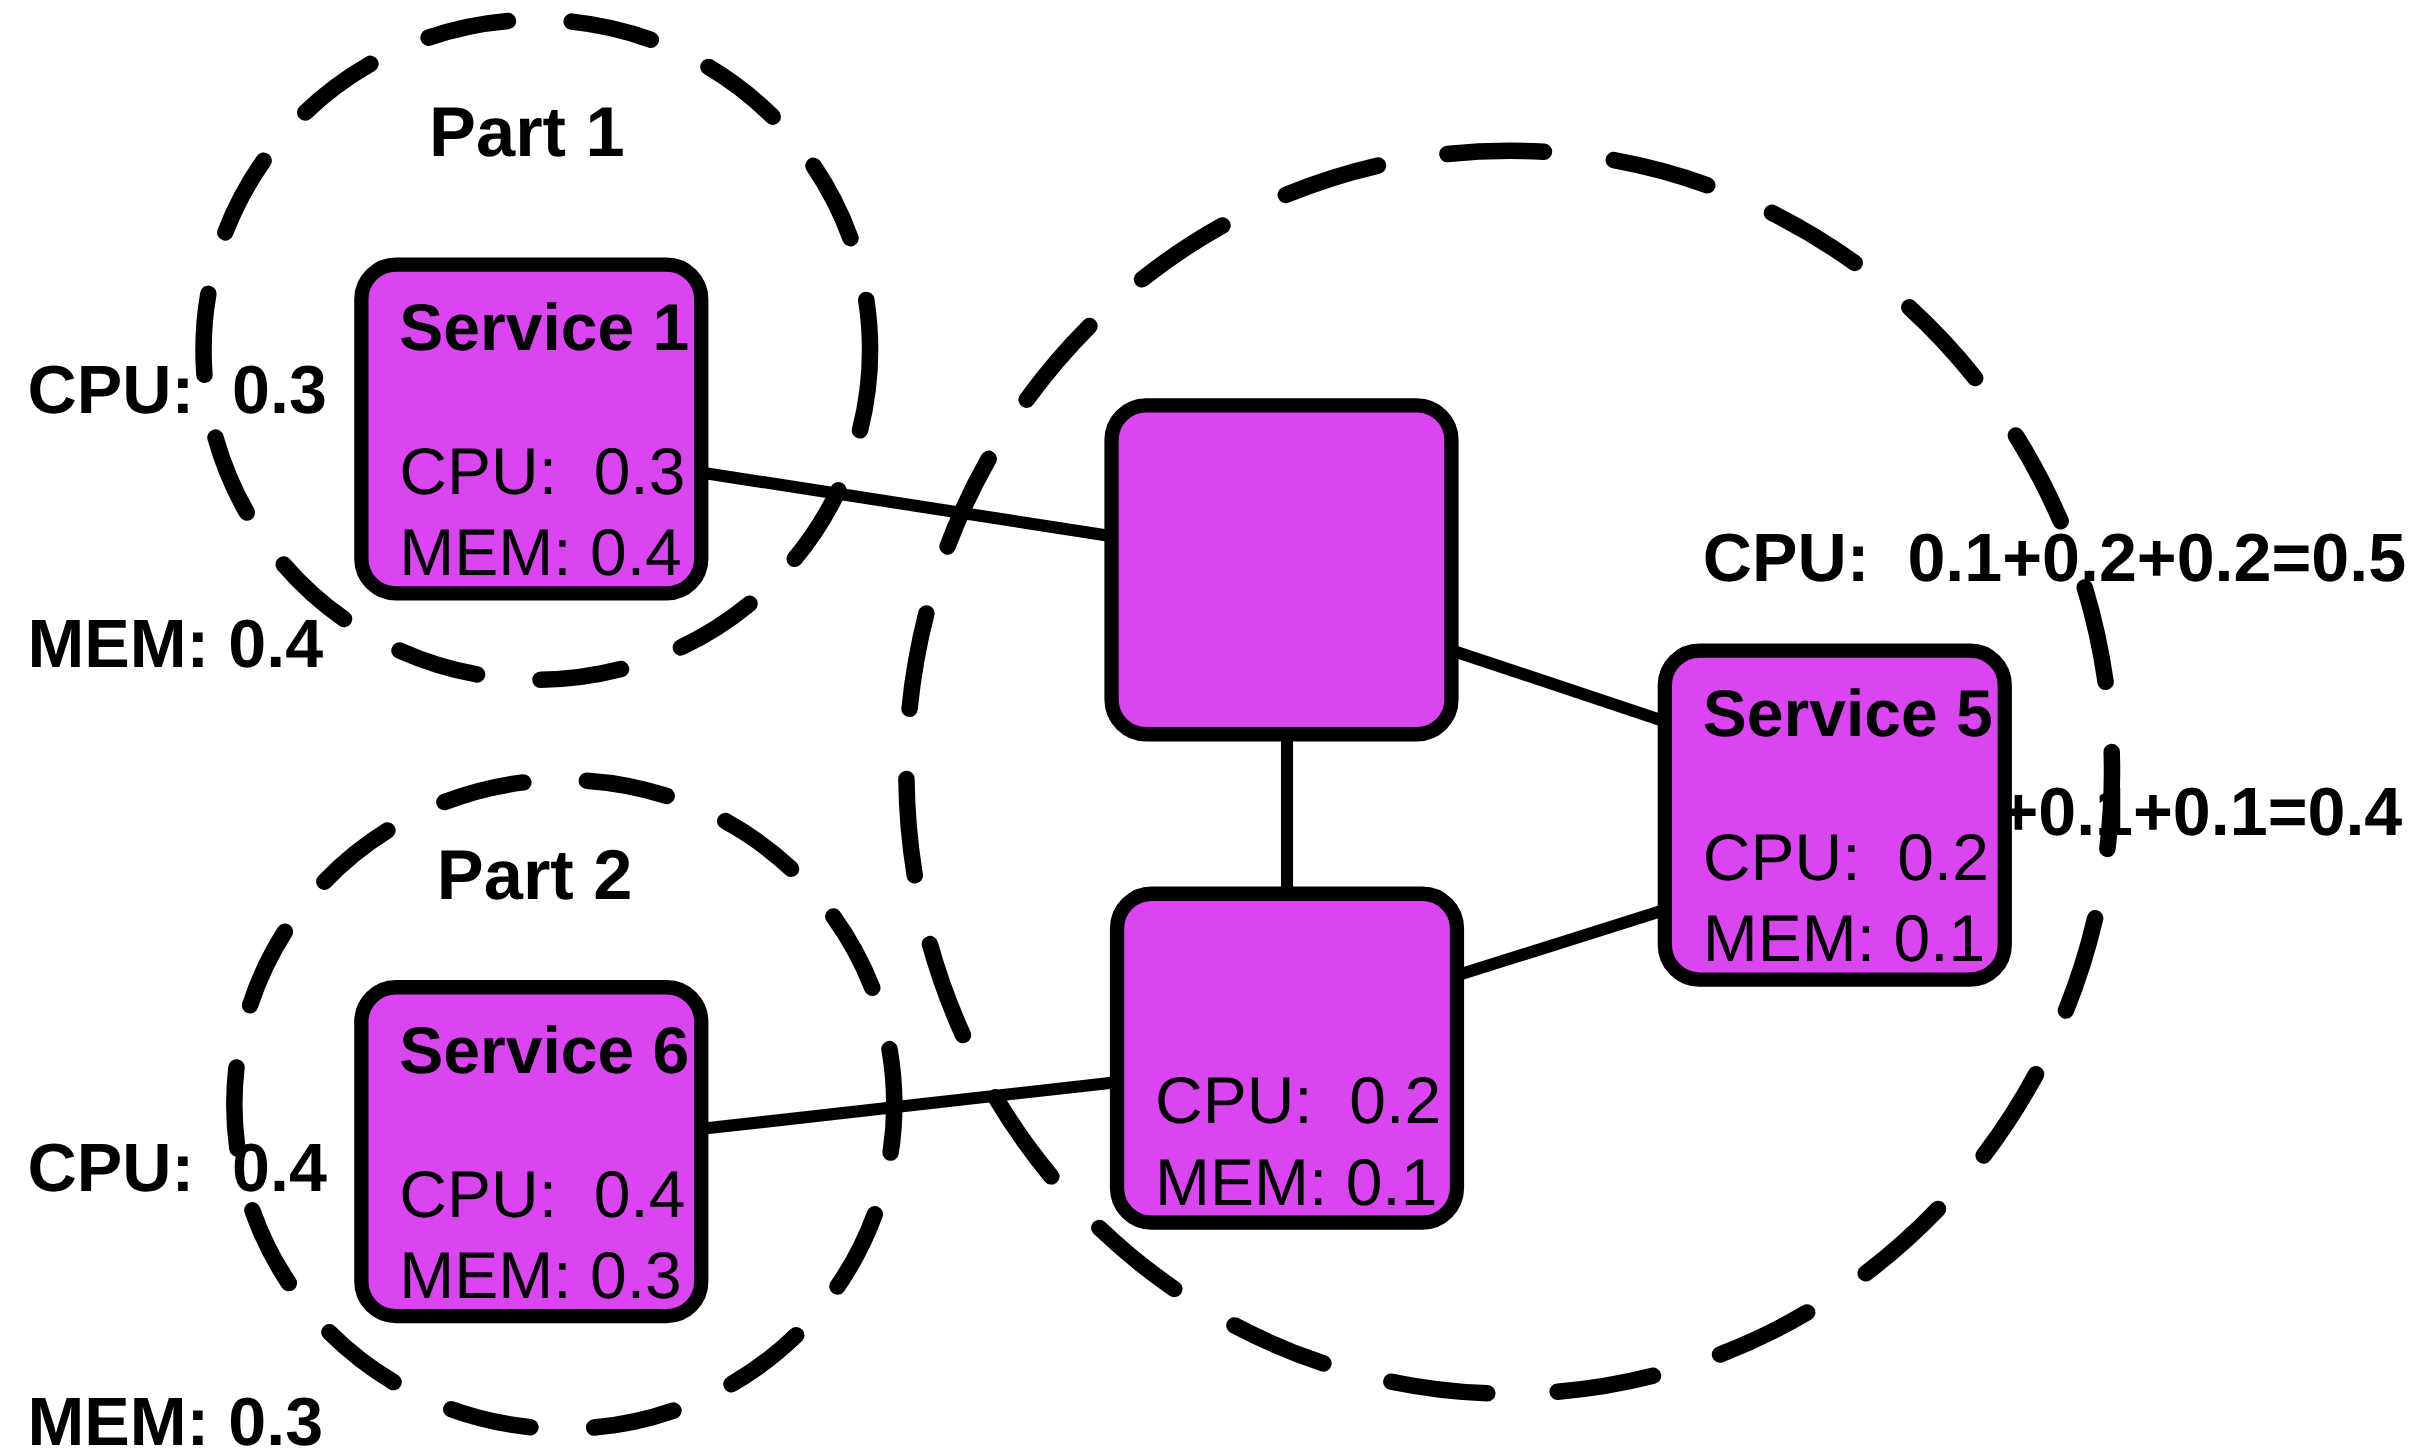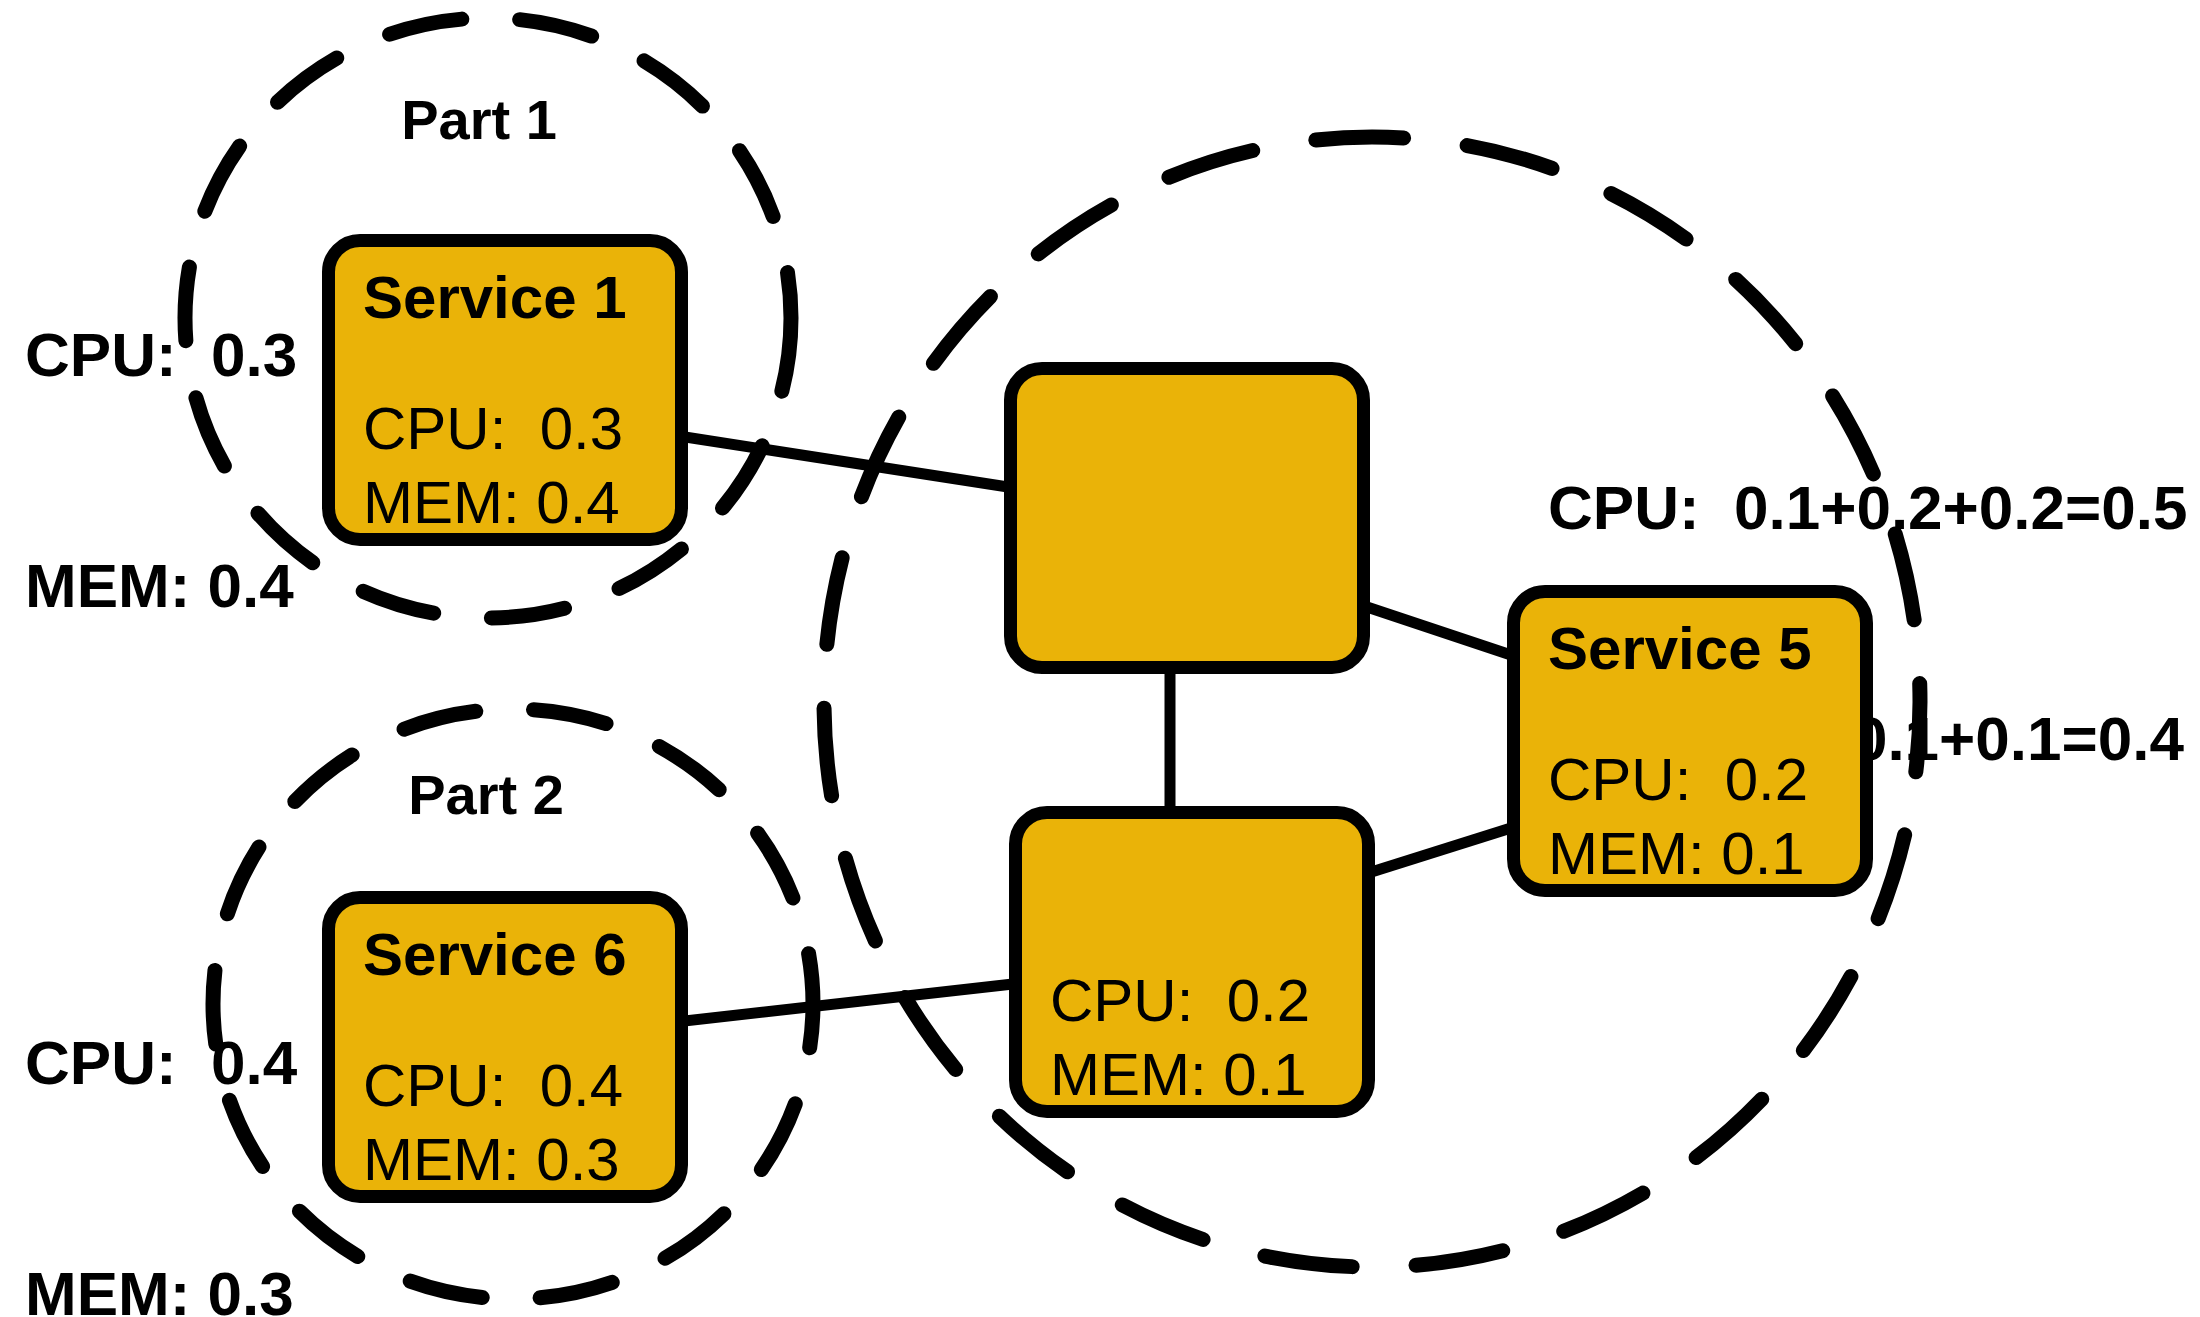--- a/index.html
+++ b/index.html
@@ -18,24 +18,24 @@
   }
   #graph-svg {
     position: absolute;
     left: 0;
     top: 0;
     width: 2200px;
     height: 1317px;
   }
   .node {
     position: absolute;
-    width: 366px;
+    width: 322px;
     height: 312px;
     box-sizing: border-box;
-    background: #eab308;
+    background: #d946ef;
     border: 13px solid #000000;
     border-radius: 38px;
   }
   .node-title {
     position: absolute;
     left: 28px;
     top: 21px;
     font-size: 60px;
     line-height: 60px;
     font-weight: bold;
@@ -47,21 +47,21 @@
     font-size: 60px;
     line-height: 60px;
     font-weight: normal;
     white-space: pre;
   }
   .node-line.cpu { top: 152px; }
   .node-line.mem { top: 226px; }
   .part-title {
     position: absolute;
     transform: translateX(-50%);
-    font-size: 56px;
+    font-size: 64px;
     line-height: 76px;
     font-weight: bold;
     white-space: pre;
   }
   .part-resources {
     position: absolute;
     font-size: 62px;
     line-height: 77px;
     font-weight: bold;
     white-space: pre;

